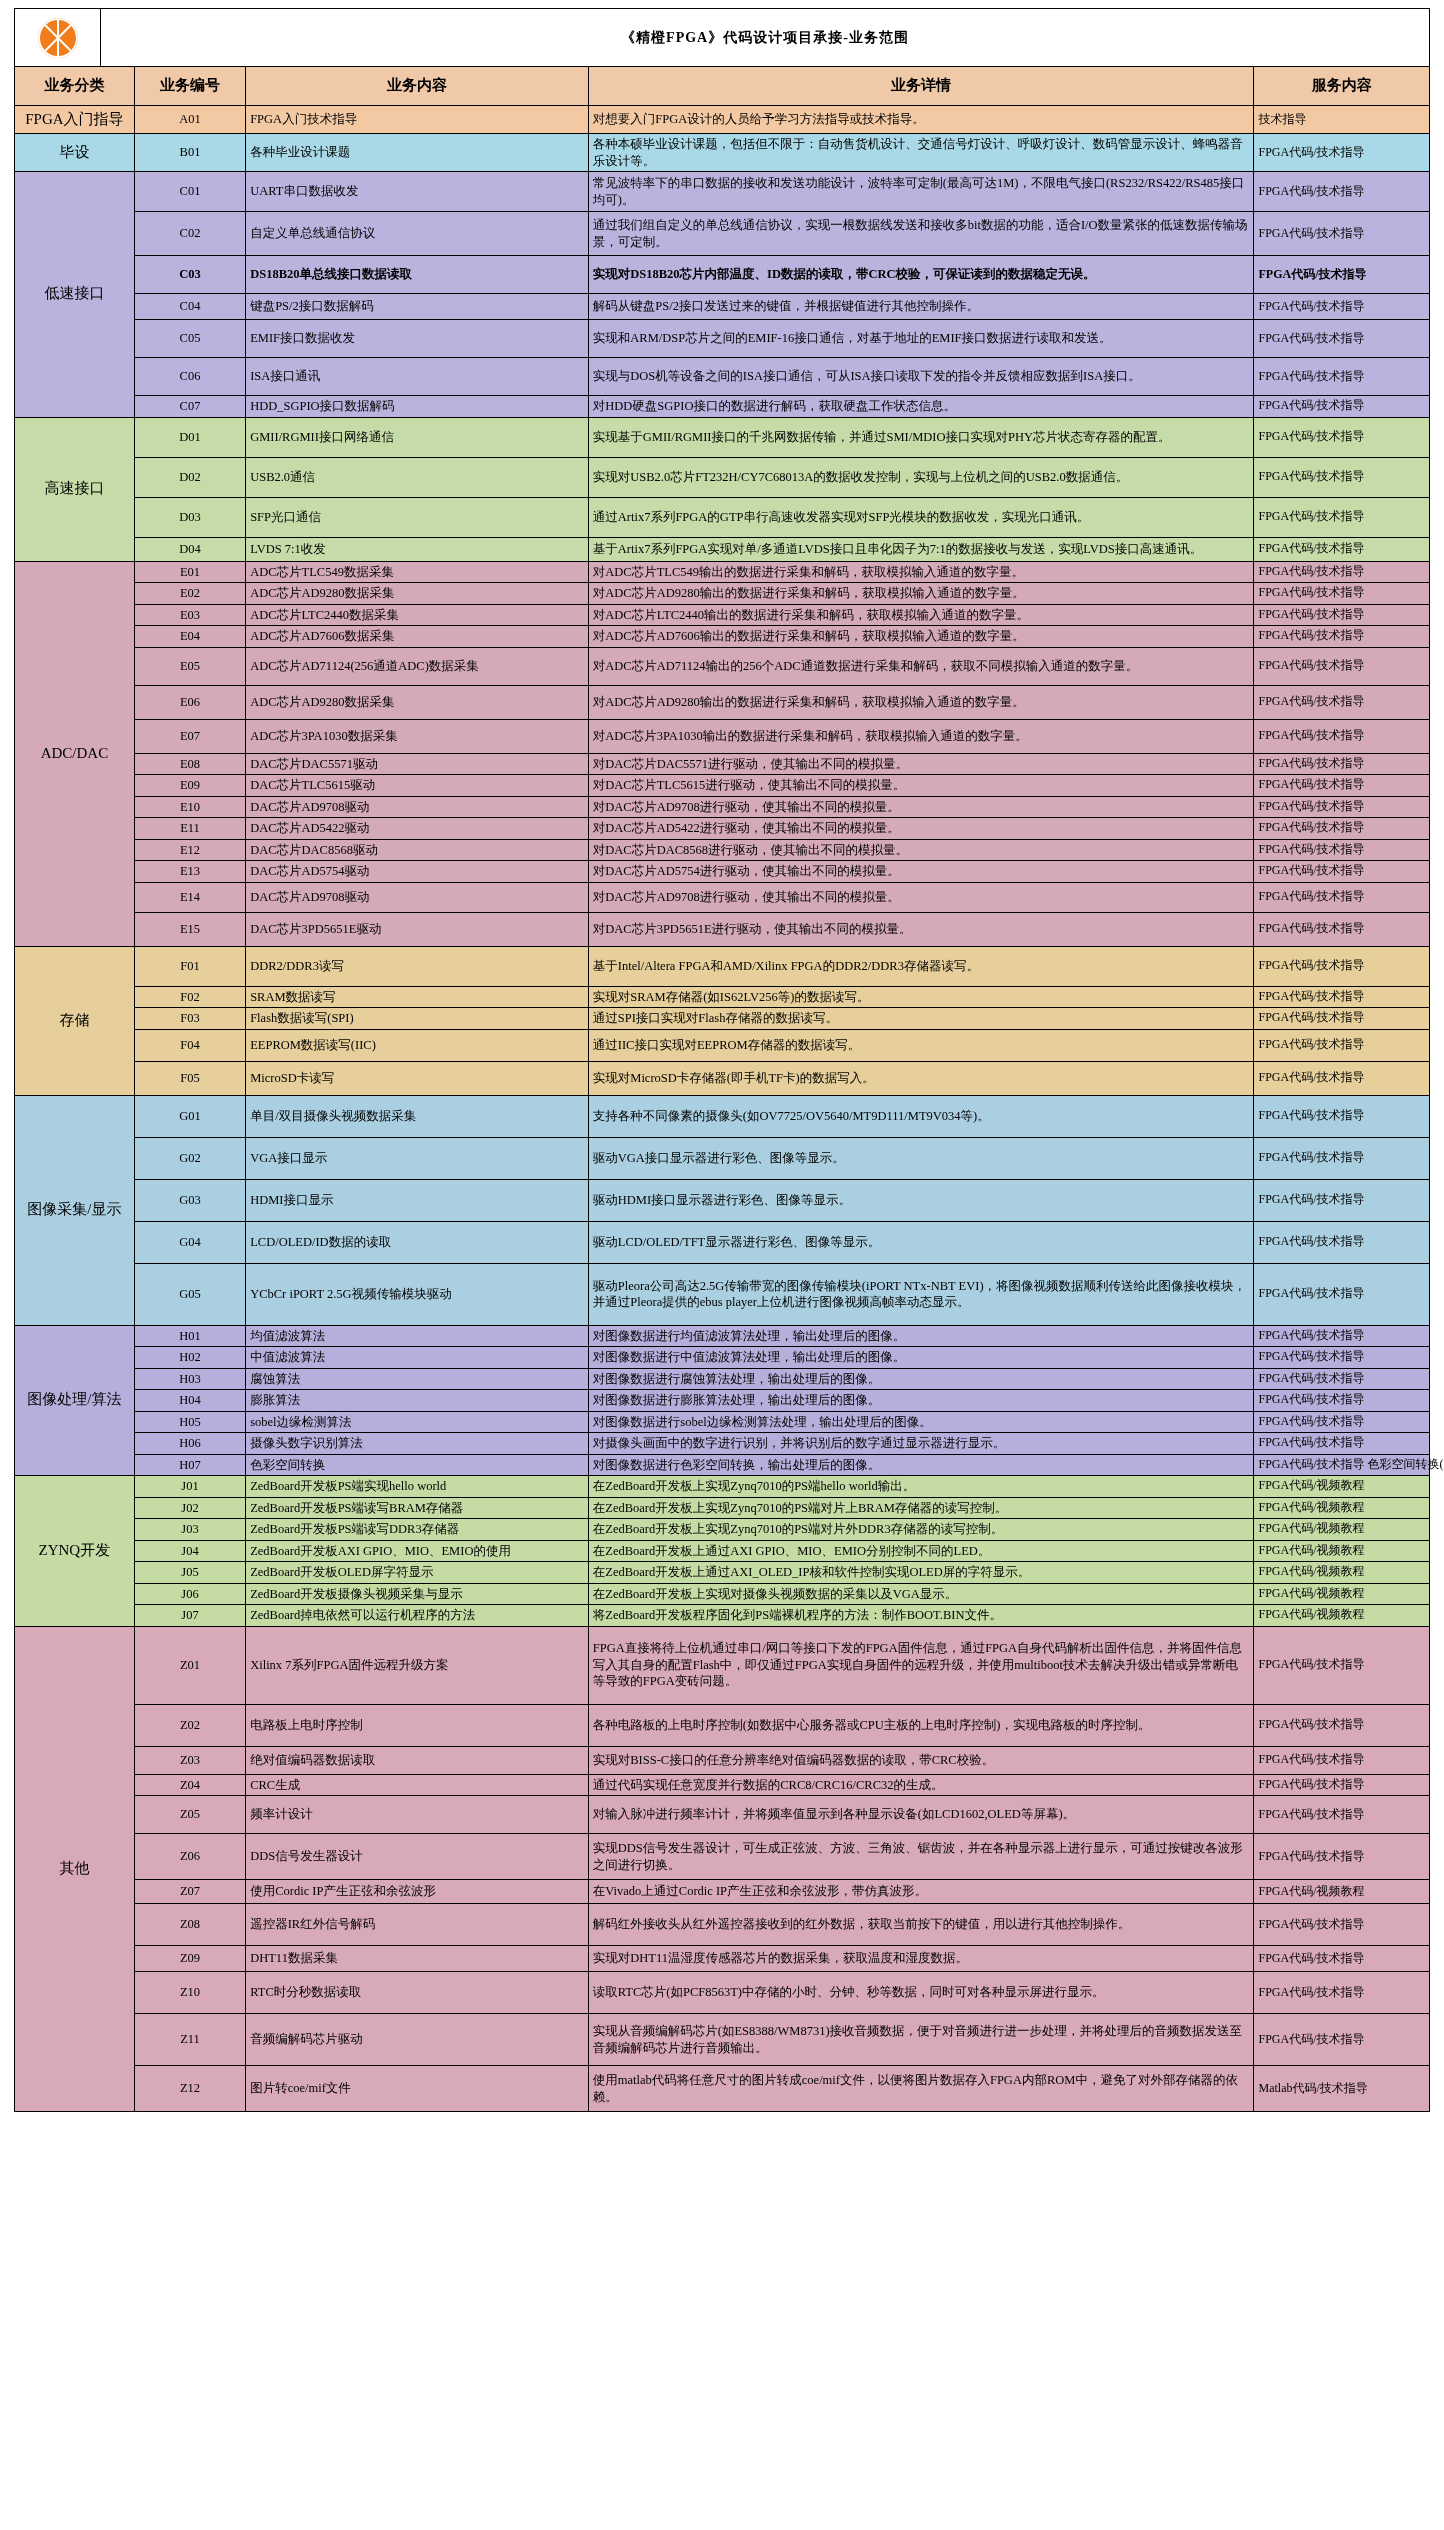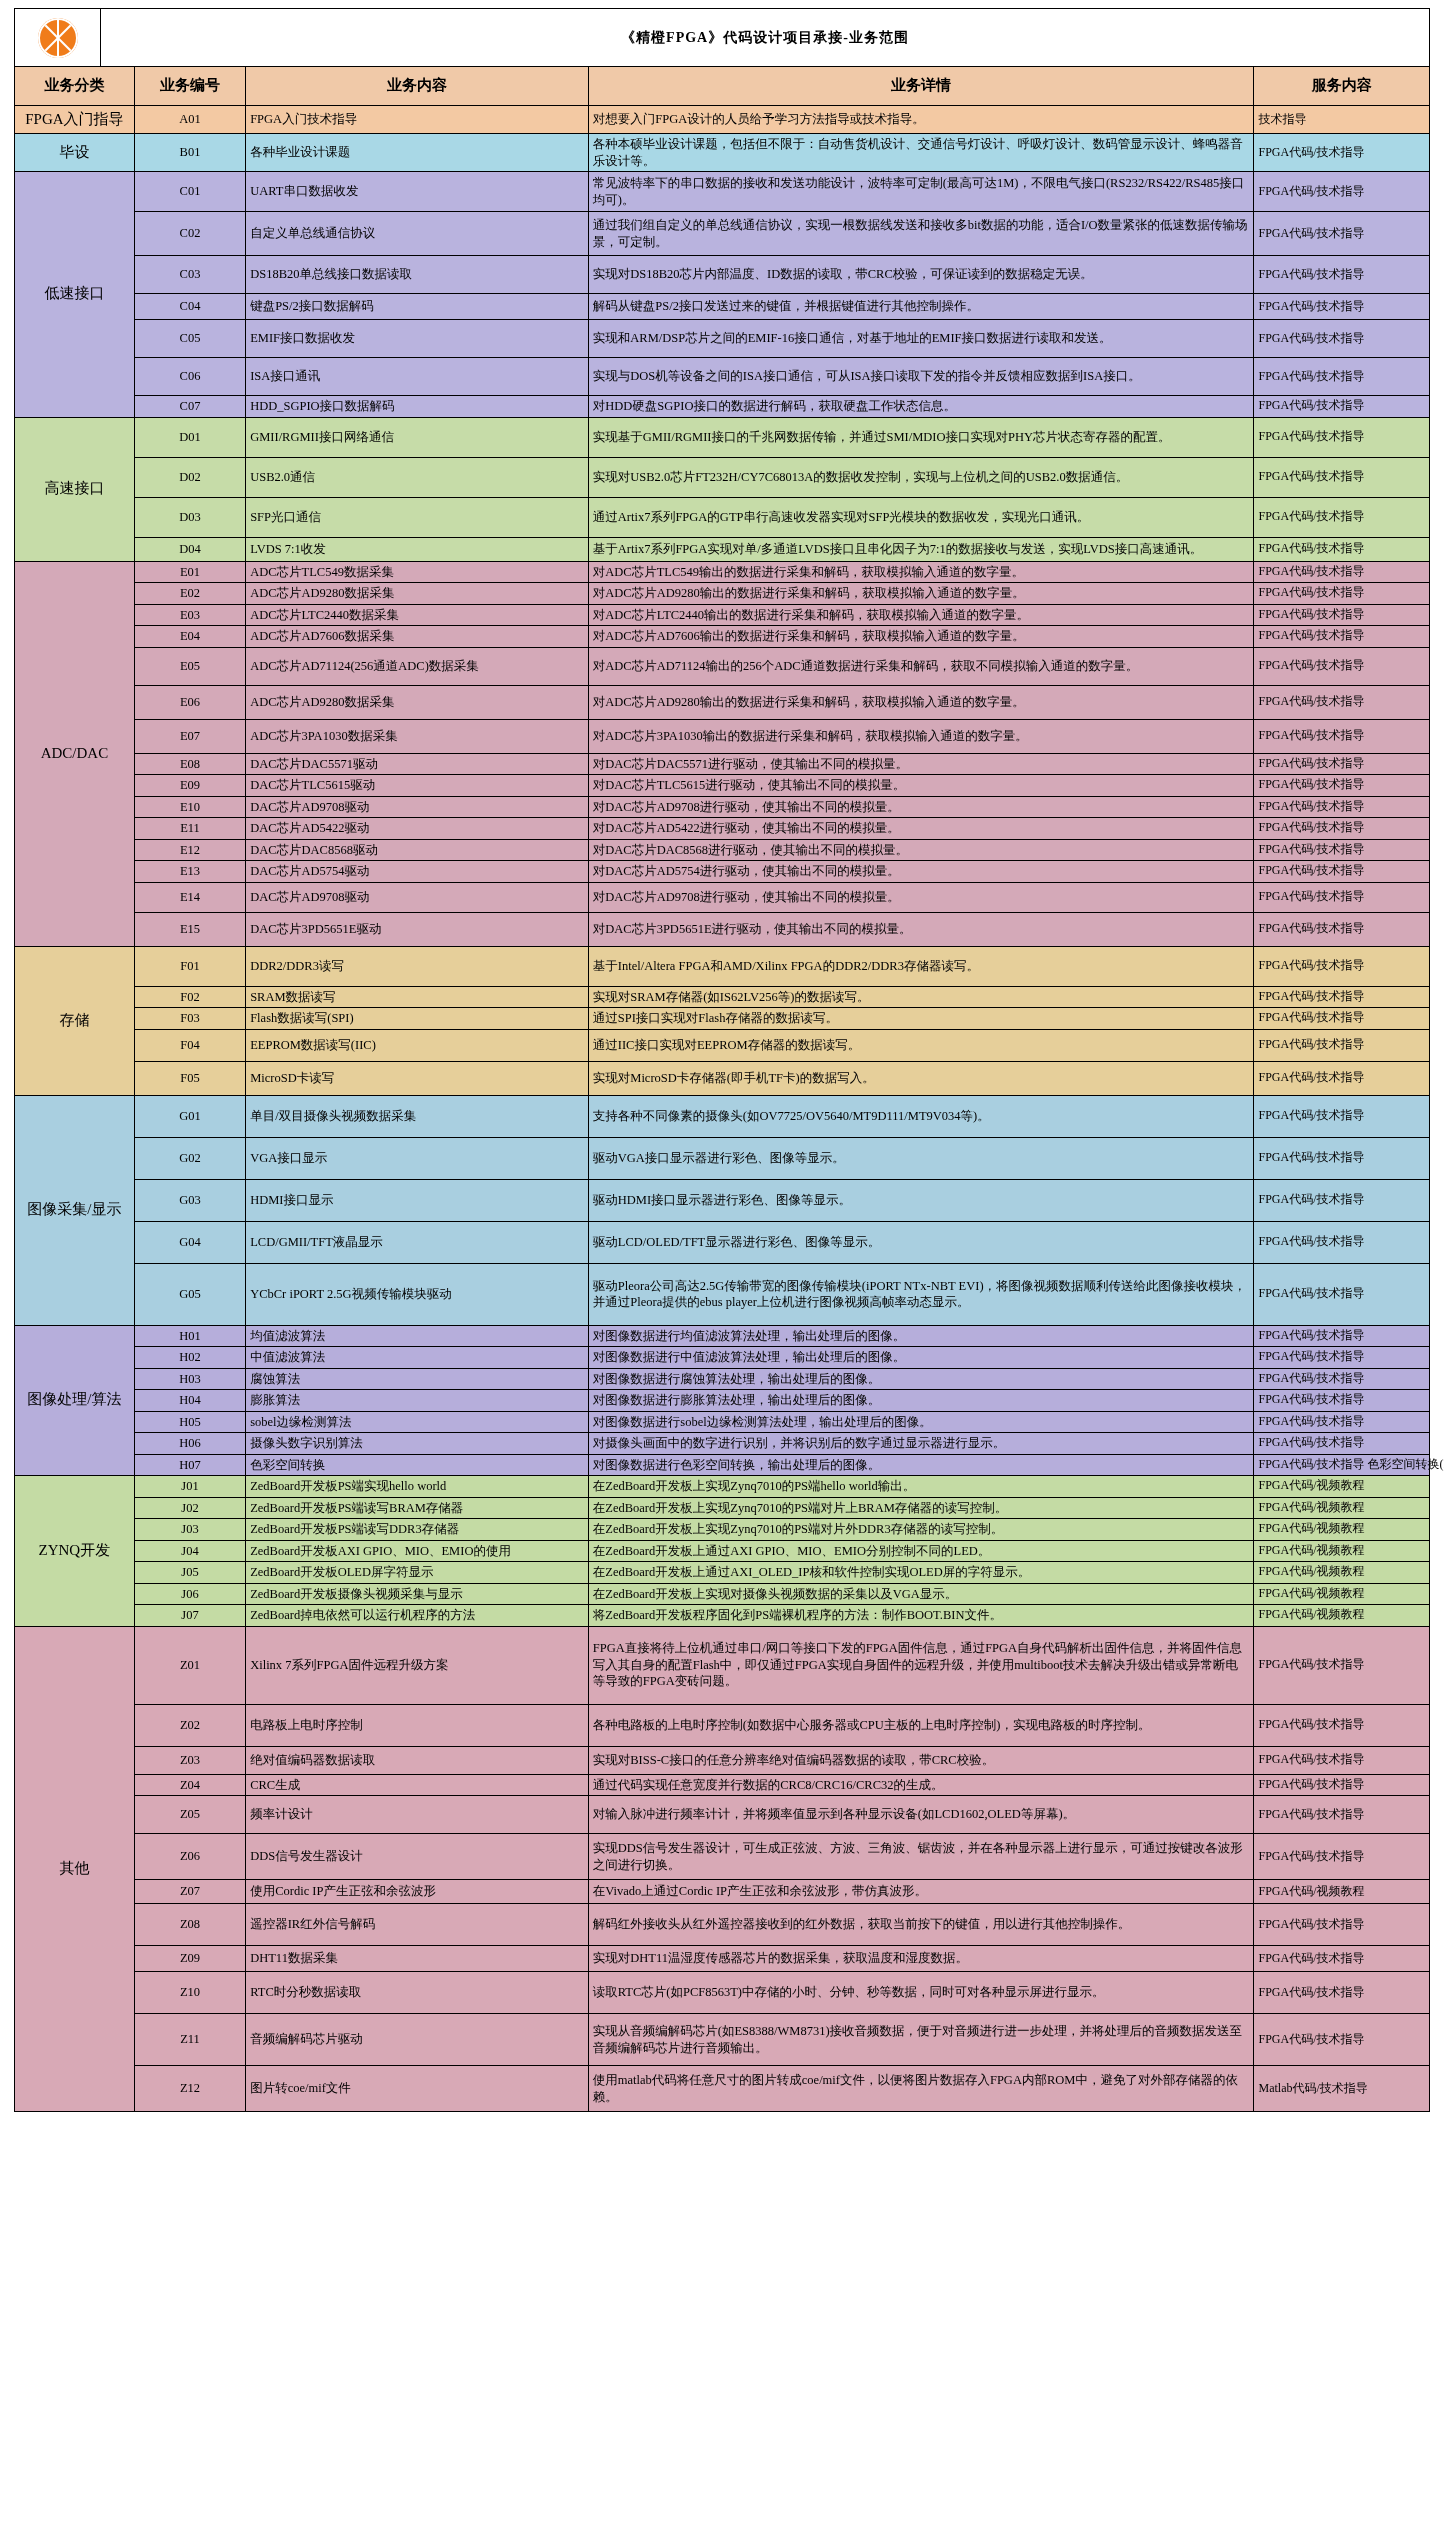--- a/index.html
+++ b/index.html
@@ -168,21 +168,21 @@
           <td class="content">UART串口数据收发</td>
           <td class="detail">常见波特率下的串口数据的接收和发送功能设计，波特率可定制(最高可达1M)，不限电气接口(RS232/RS422/RS485接口均可)。</td>
           <td class="service">FPGA代码/技术指导</td>
         </tr>
         <tr class="g-low" style="height: 44px;">
           <td class="num">C02</td>
           <td class="content">自定义单总线通信协议</td>
           <td class="detail">通过我们组自定义的单总线通信协议，实现一根数据线发送和接收多bit数据的功能，适合I/O数量紧张的低速数据传输场景，可定制。</td>
           <td class="service">FPGA代码/技术指导</td>
         </tr>
-        <tr class="g-low" style="height: 38px;">
+        <tr class="g-low" style="height: 38px; font-weight: bold;">
           <td class="num">C03</td>
           <td class="content">DS18B20单总线接口数据读取</td>
           <td class="detail">实现对DS18B20芯片内部温度、ID数据的读取，带CRC校验，可保证读到的数据稳定无误。</td>
           <td class="service">FPGA代码/技术指导</td>
         </tr>
         <tr class="g-low" style="height: 26px;">
           <td class="num">C04</td>
           <td class="content">键盘PS/2接口数据解码</td>
           <td class="detail">解码从键盘PS/2接口发送过来的键值，并根据键值进行其他控制操作。</td>
           <td class="service">FPGA代码/技术指导</td>
@@ -366,21 +366,21 @@
           <td class="service">FPGA代码/技术指导</td>
         </tr>
         <tr class="g-img" style="height: 42px;">
           <td class="num">G03</td>
           <td class="content">HDMI接口显示</td>
           <td class="detail">驱动HDMI接口显示器进行彩色、图像等显示。</td>
           <td class="service">FPGA代码/技术指导</td>
         </tr>
         <tr class="g-img" style="height: 42px;">
           <td class="num">G04</td>
-          <td class="content">LCD/GMII/TFT液晶显示</td>
+          <td class="content">LCD/OLED/ID数据的读取</td>
           <td class="detail">驱动LCD/OLED/TFT显示器进行彩色、图像等显示。</td>
           <td class="service">FPGA代码/技术指导</td>
         </tr>
         <tr class="g-img" style="height: 62px;">
           <td class="num">G05</td>
           <td class="content">YCbCr iPORT 2.5G视频传输模块驱动</td>
           <td class="detail">驱动Pleora公司高达2.5G传输带宽的图像传输模块(iPORT NTx-NBT EVI)，将图像视频数据顺利传送给此图像接收模块，并通过Pleora提供的ebus player上位机进行图像视频高帧率动态显示。</td>
           <td class="service">FPGA代码/技术指导</td>
         </tr>
         <tr class="g-proc" style="height: 16px;">

